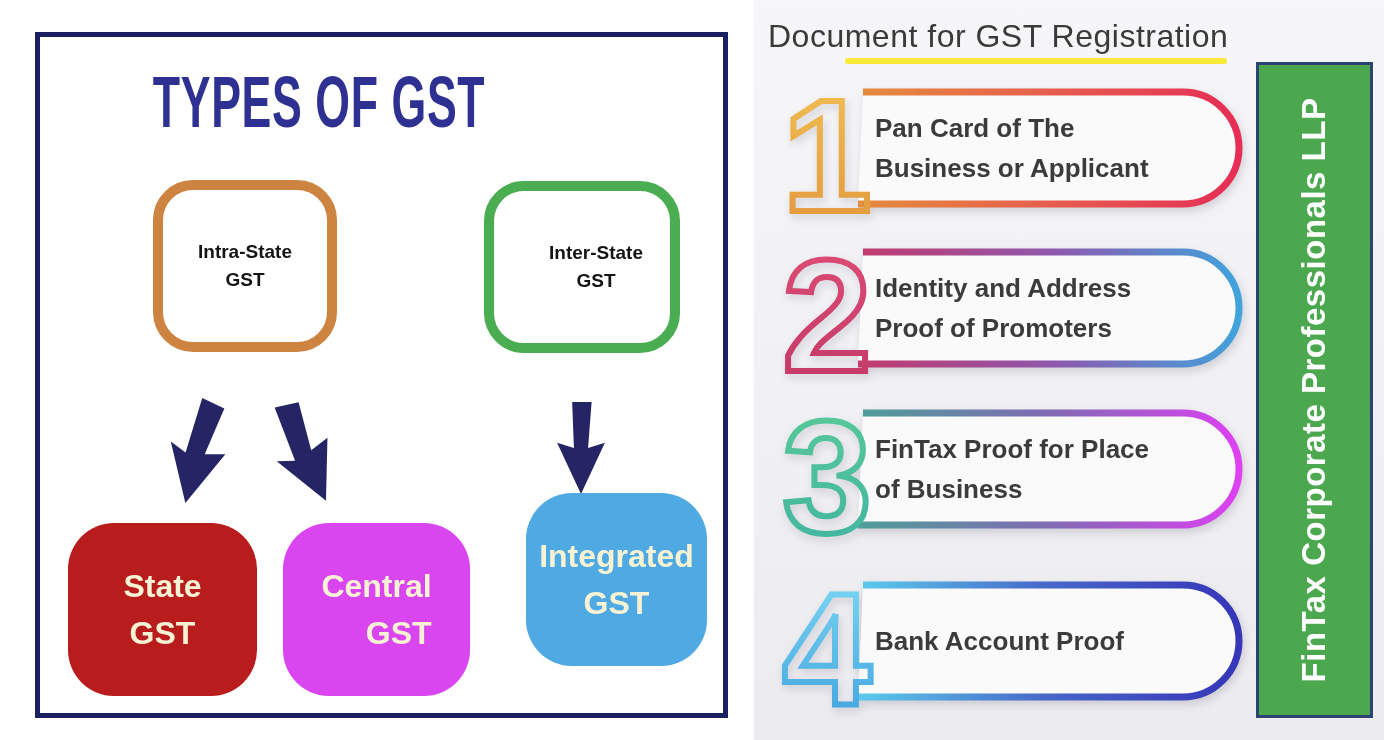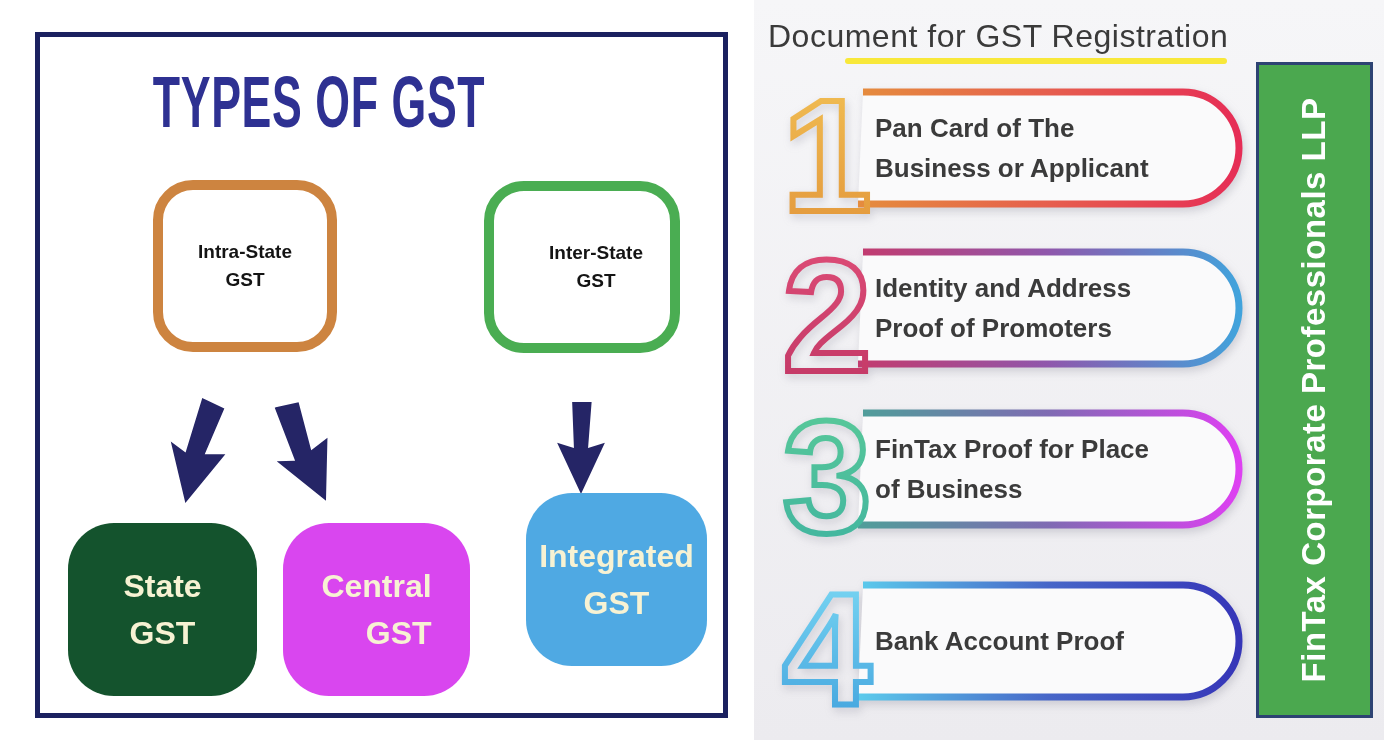--- a/index.html
+++ b/index.html
@@ -76,21 +76,21 @@
     <svg class="arrow a1" width="62" height="108" viewBox="0 0 62 108">
       <polygon points="24,0 48,5 40,54 60,49 33,106 4,50 21,57" fill="#252566"></polygon>
     </svg>
     <svg class="arrow a2" width="62" height="108" viewBox="0 0 62 108">
       <polygon points="24,0 48,5 40,54 60,49 33,106 4,50 21,57" fill="#252566"></polygon>
     </svg>
     <svg class="arrow a3" width="62" height="92" viewBox="0 0 62 104">
       <polygon points="21,0 43,0 39,52 58,46 31,104 4,46 23,52" fill="#252566"></polygon>
     </svg>
 
-    <div class="blue-box state" style="background: #14532d; color: rgb(247, 242, 211);">
+    <div class="blue-box state" style="background: #b91c1c; color: rgb(247, 242, 211);">
       <span class="prewrap">State
 GST</span>
     </div>
     <div class="blue-box central" style="background: #d946ef; color: rgb(247, 242, 211); text-align: right;">
       <span class="prewrap">Central
 GST</span>
     </div>
     <div class="blue-box integrated" style="background: rgb(79, 169, 227); color: rgb(247, 242, 211);">
       <span class="prewrap">Integrated
 GST</span>

